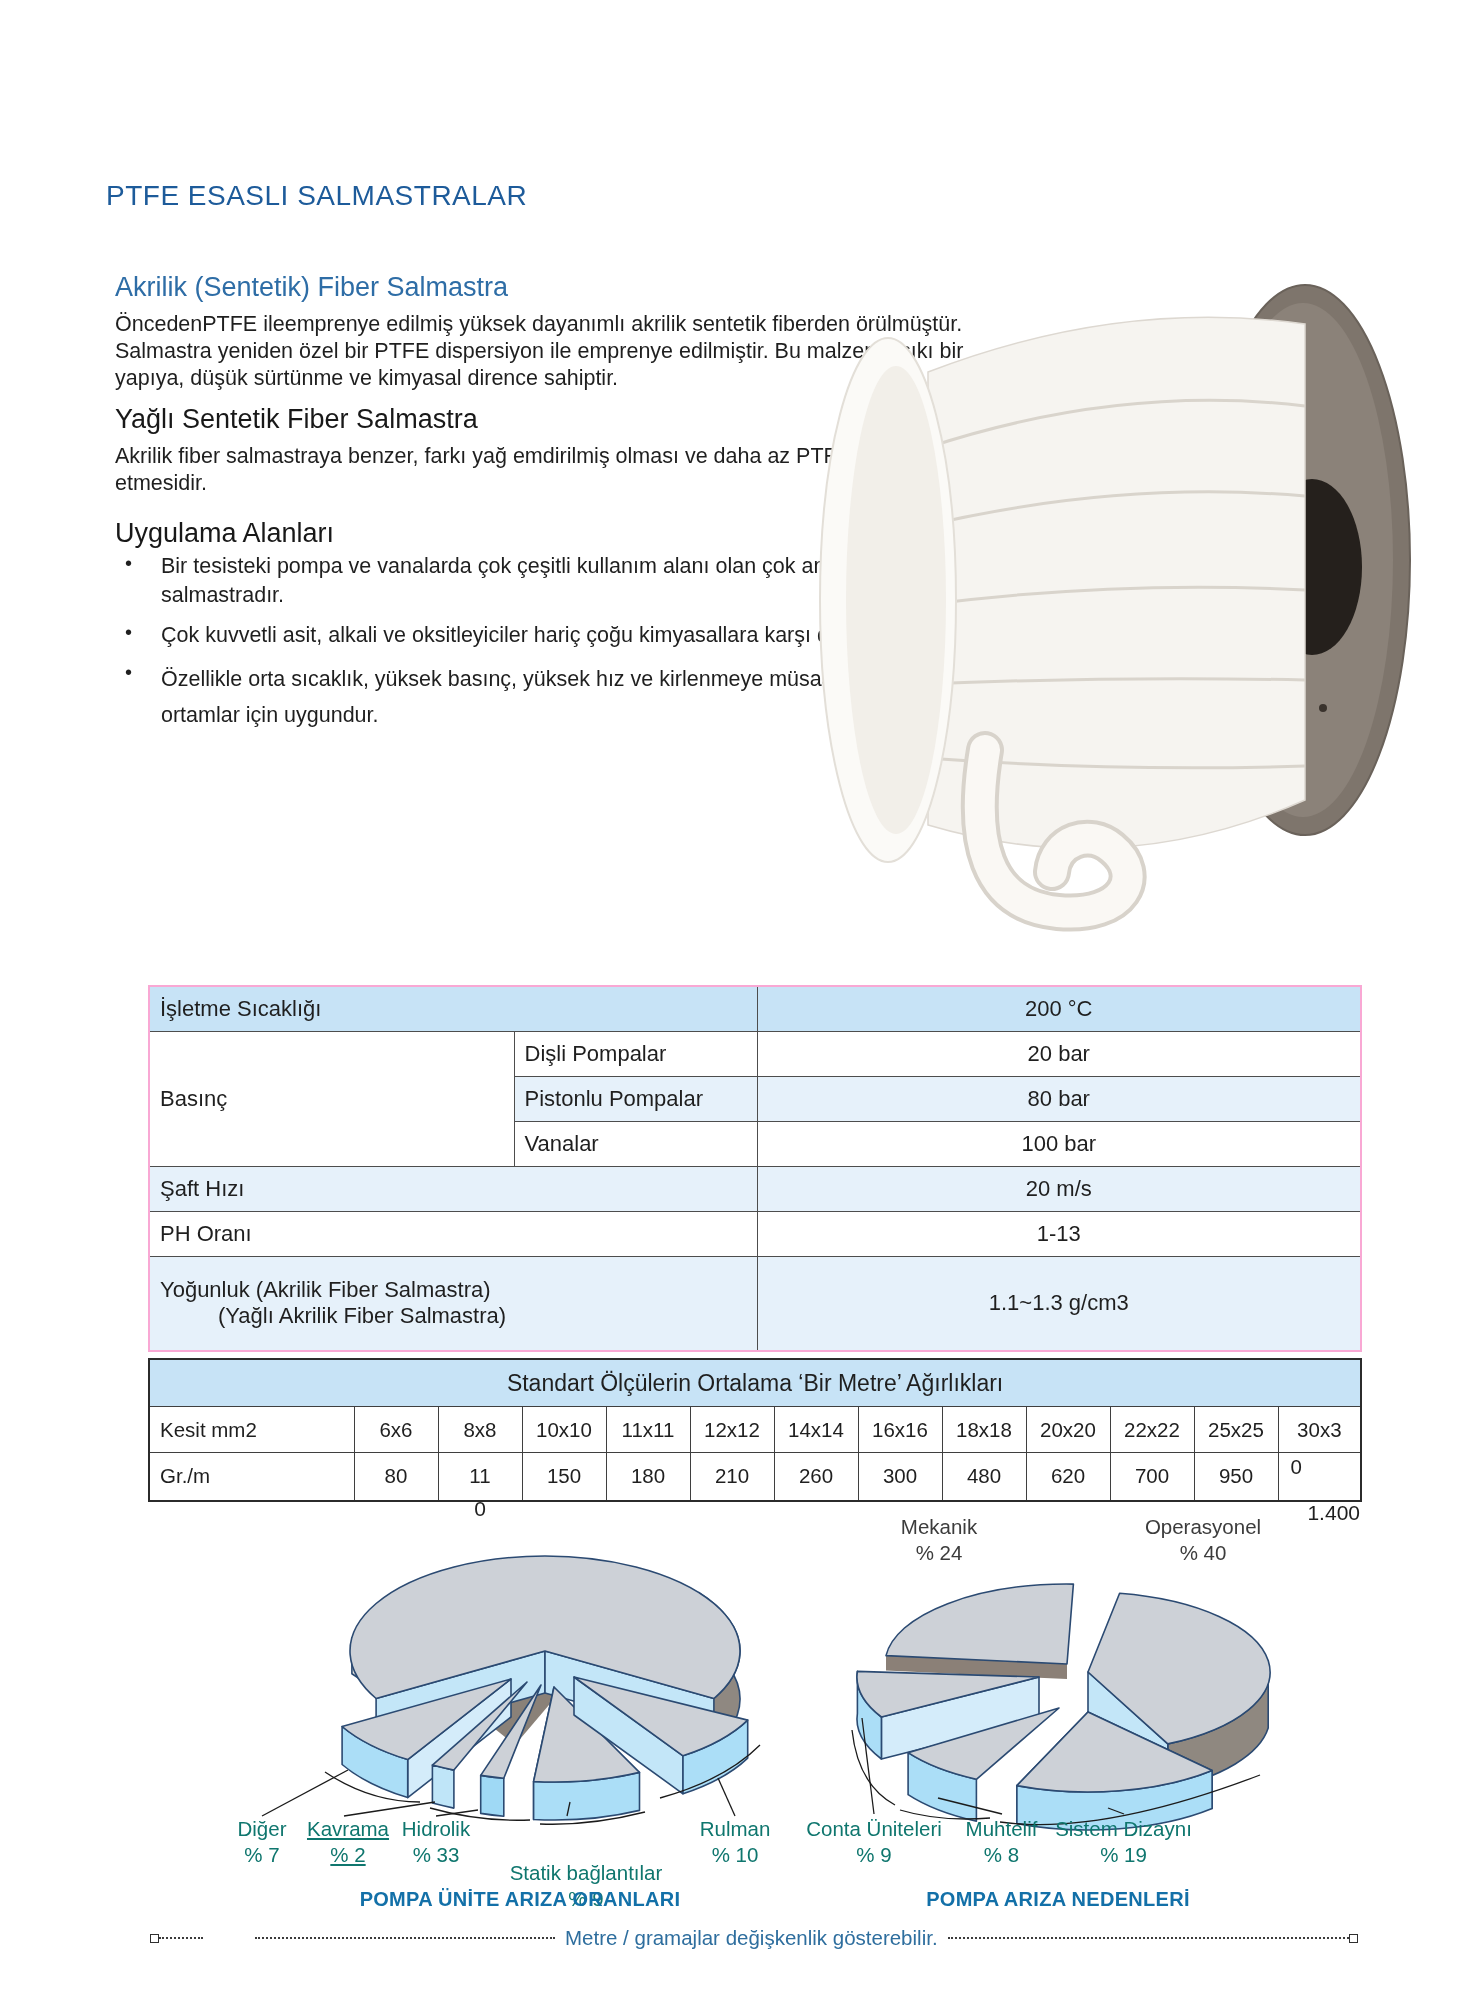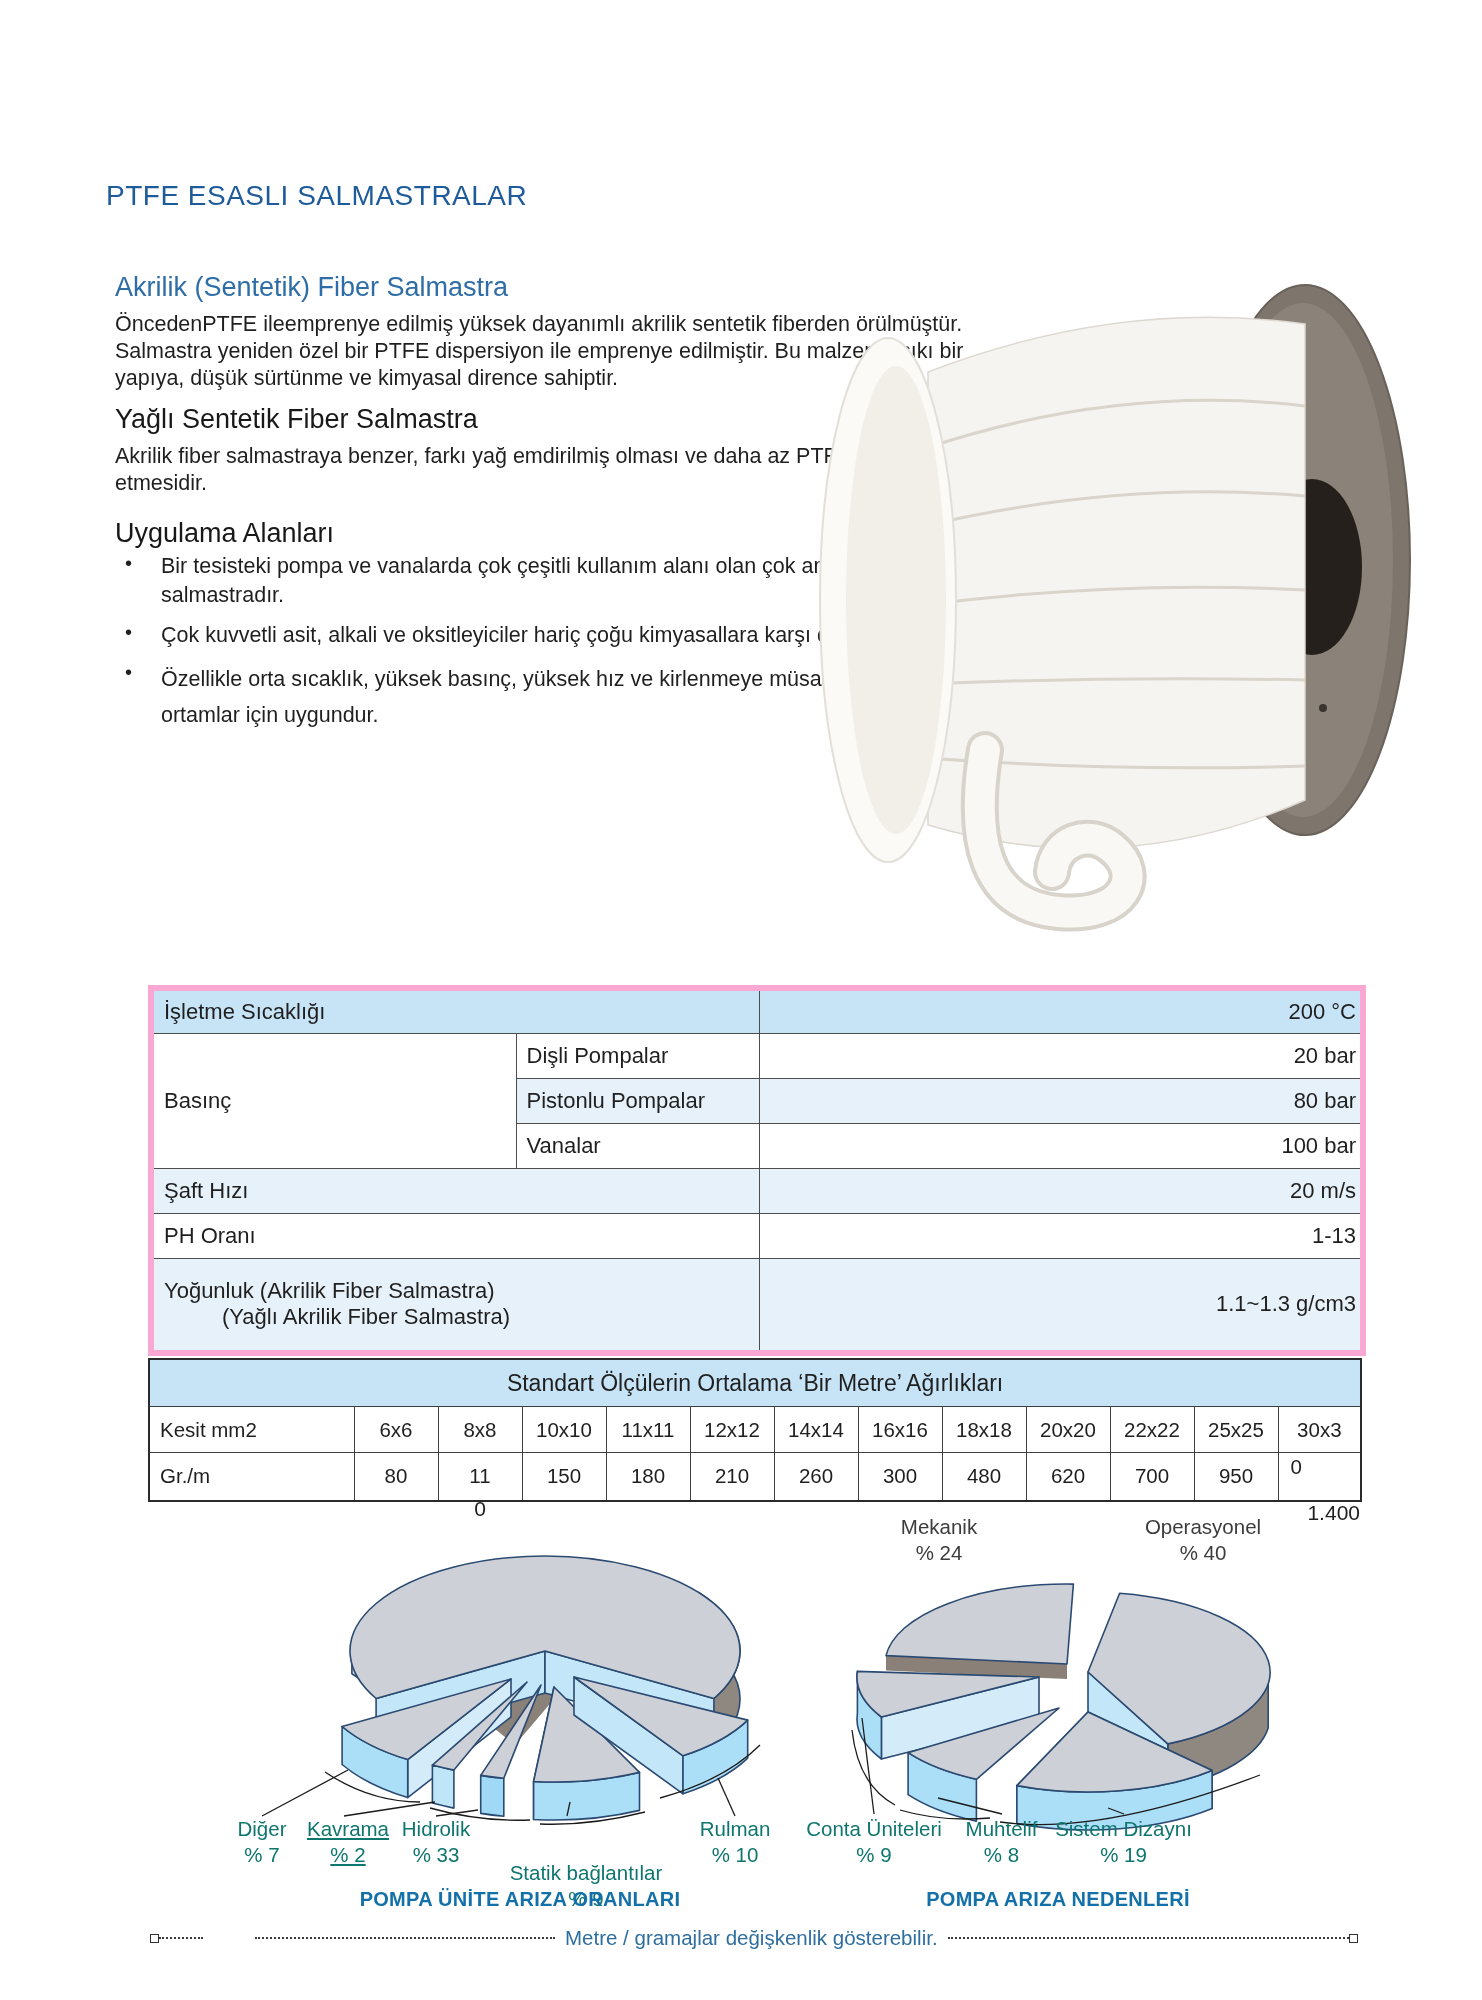--- a/index.html
+++ b/index.html
@@ -22,22 +22,22 @@
   .bullets{left:115px;top:552px;width:900px;}
   .bullet{display:flex;margin-bottom:11px;}
   .bullet .dot{width:46px;padding-left:10px;font-size:20px;box-sizing:border-box;}
   .bullet .btxt{flex:1;font-size:21.5px;line-height:29px;}
   .bullet:last-child .btxt{line-height:36px;}
 
   
   table{border-collapse:collapse;table-layout:fixed;}
   .spec-table{left:148px;top:985px;width:1212px;}
   .spec-table td{border:1.5px solid #4d4d4d;font-size:22px;padding:2px 10px;vertical-align:middle;}
-  .spec-table{border:6px solid #f9a8d4;}
-  .spec-table .val{text-align:right;padding:2px 4px;}
+  .spec-table{border:2px solid #f9a8d4;}
+  .spec-table .val{text-align:center;padding:2px 4px;}
   .row-h{height:45px;}
   .row-big{height:95px;}
   .shade-strong{background:#c7e3f6;}
   .shade-pale{background:#e6f1fa;}
   .indent2{margin-left:58px;}
 
   
   .weights-table{left:148px;top:1358px;width:1212px;border:2px solid #2b2b2b;}
   .weights-table td{border:1.5px solid #3f3f3f;font-size:20.5px;padding:2px 6px;vertical-align:middle;}
   .weights-table .tt{height:42px;text-align:center;font-size:23px;background:#c7e3f6;}

